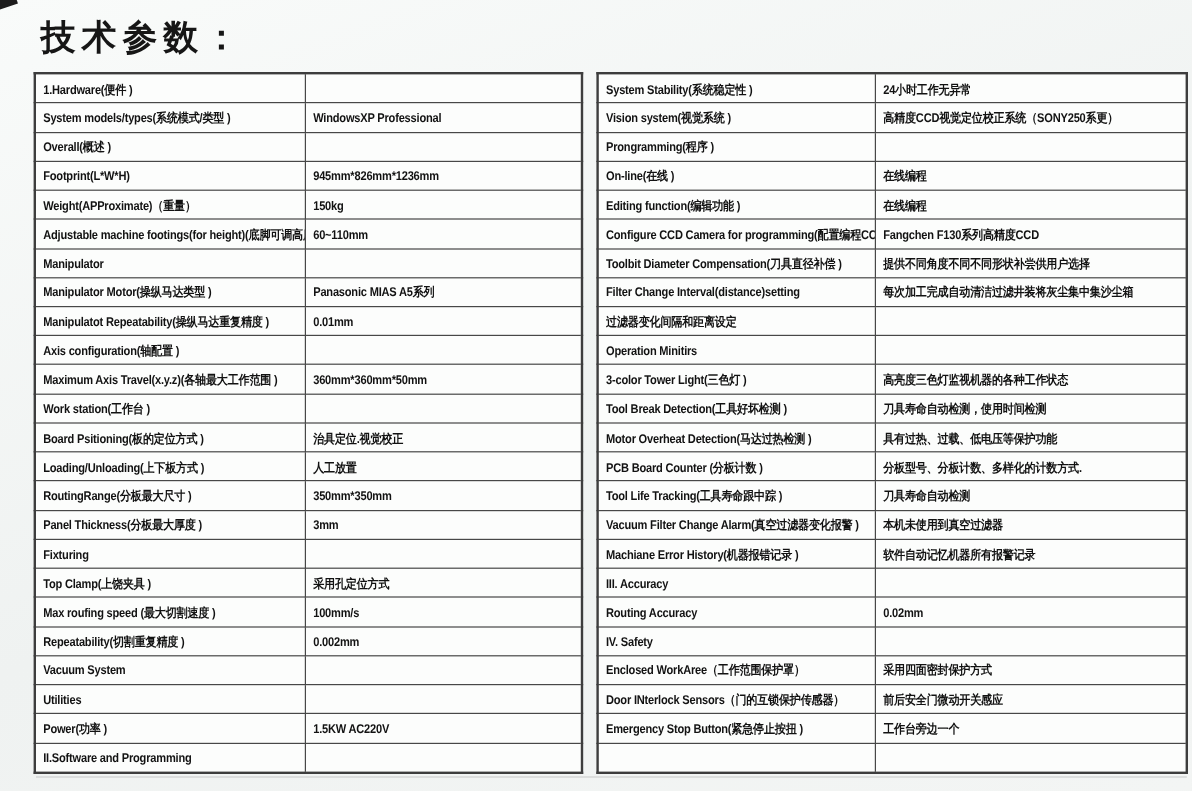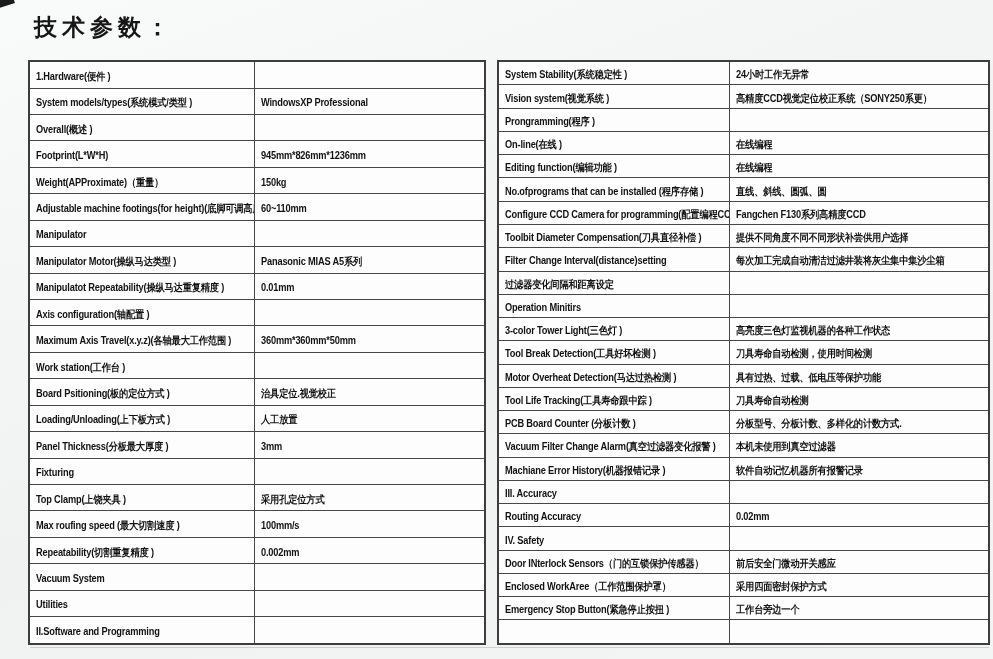--- a/index.html
+++ b/index.html
@@ -14,21 +14,21 @@
     background: linear-gradient(160deg, #f9fbfa 0%, #eff2f1 55%, #f3f5f4 100%);
   }
   .corner-mark {
     position:absolute; top:-3px; left:-4px;
     width:18px; height:9px;
     background:#1c1c1c;
     transform:rotate(-18deg);
   }
   .title {
     position:absolute; top:12px; left:34px;
-    font-size:23px; font-weight:bold; color:#161616;
+    font-size:29px; font-weight:bold; color:#161616;
     letter-spacing:5px;
     text-align:right;
   }
   .tables {
     position:absolute; top:60px; left:28px;
     display:flex; gap:11px;
   }
   table.spec-table {
     border-collapse:collapse;
     table-layout:fixed;
@@ -123,20 +123,24 @@
           </tr>
           <tr>
             <td class="label-cell"><span>Board Psitioning(板的定位方式 )</span></td>
             <td class="value-cell"><span>治具定位.视觉校正</span></td>
           </tr>
           <tr>
             <td class="label-cell"><span>Loading/Unloading(上下板方式 )</span></td>
             <td class="value-cell"><span>人工放置</span></td>
           </tr>
           <tr>
+            <td class="label-cell"><span>RoutingRange(分板最大尺寸 )</span></td>
+            <td class="value-cell"><span>350mm*350mm</span></td>
+          </tr>
+          <tr>
             <td class="label-cell"><span>Panel Thickness(分板最大厚度 )</span></td>
             <td class="value-cell"><span>3mm</span></td>
           </tr>
           <tr>
             <td class="label-cell"><span>Fixturing</span></td>
             <td class="value-cell"><span></span></td>
           </tr>
           <tr>
             <td class="label-cell"><span>Top Clamp(上饶夹具 )</span></td>
             <td class="value-cell"><span>采用孔定位方式</span></td>
@@ -149,20 +153,24 @@
             <td class="label-cell"><span>Repeatability(切割重复精度 )</span></td>
             <td class="value-cell"><span>0.002mm</span></td>
           </tr>
           <tr>
             <td class="label-cell"><span>Vacuum System</span></td>
             <td class="value-cell"><span></span></td>
           </tr>
           <tr>
             <td class="label-cell"><span>Utilities</span></td>
             <td class="value-cell"><span></span></td>
+          </tr>
+          <tr>
+            <td class="label-cell"><span>Power(功率 )</span></td>
+            <td class="value-cell"><span>1.5KW AC220V</span></td>
           </tr>
           <tr>
             <td class="label-cell"><span>II.Software and Programming</span></td>
             <td class="value-cell"><span></span></td>
           </tr>
         </tbody>
     </table>
     <table class="spec-table right">
       <tbody>
           <tr>
@@ -179,24 +187,20 @@
           </tr>
           <tr>
             <td class="label-cell"><span>On-line(在线 )</span></td>
             <td class="value-cell"><span>在线编程</span></td>
           </tr>
           <tr>
             <td class="label-cell"><span>Editing function(编辑功能 )</span></td>
             <td class="value-cell"><span>在线编程</span></td>
           </tr>
           <tr>
-            <td class="label-cell"><span>No.ofprograms that can be installed (程序存储 )</span></td>
-            <td class="value-cell"><span>直线、斜线、圆弧、圆</span></td>
-          </tr>
-          <tr>
             <td class="label-cell"><span>Configure CCD Camera for programming(配置编程CCD)</span></td>
             <td class="value-cell"><span>Fangchen F130系列高精度CCD</span></td>
           </tr>
           <tr>
             <td class="label-cell"><span>Toolbit Diameter Compensation(刀具直径补偿 )</span></td>
             <td class="value-cell"><span>提供不同角度不同不同形状补尝供用户选择</span></td>
           </tr>
           <tr>
             <td class="label-cell"><span>Filter Change Interval(distance)setting</span></td>
             <td class="value-cell"><span>每次加工完成自动清洁过滤井装将灰尘集中集沙尘箱</span></td>
@@ -215,54 +219,54 @@
           </tr>
           <tr>
             <td class="label-cell"><span>Tool Break Detection(工具好坏检测 )</span></td>
             <td class="value-cell"><span>刀具寿命自动检测，使用时间检测</span></td>
           </tr>
           <tr>
             <td class="label-cell"><span>Motor Overheat Detection(马达过热检测 )</span></td>
             <td class="value-cell"><span>具有过热、过载、低电压等保护功能</span></td>
           </tr>
           <tr>
+            <td class="label-cell"><span>PCB Board Counter (分板计数 )</span></td>
+            <td class="value-cell"><span>分板型号、分板计数、多样化的计数方式.</span></td>
+          </tr>
+          <tr>
             <td class="label-cell"><span>Tool Life Tracking(工具寿命跟中踪 )</span></td>
             <td class="value-cell"><span>刀具寿命自动检测</span></td>
           </tr>
           <tr>
-            <td class="label-cell"><span>PCB Board Counter (分板计数 )</span></td>
-            <td class="value-cell"><span>分板型号、分板计数、多样化的计数方式.</span></td>
-          </tr>
-          <tr>
             <td class="label-cell"><span>Vacuum Filter Change Alarm(真空过滤器变化报警 )</span></td>
             <td class="value-cell"><span>本机未使用到真空过滤器</span></td>
           </tr>
           <tr>
             <td class="label-cell"><span>Machiane Error History(机器报错记录 )</span></td>
             <td class="value-cell"><span>软件自动记忆机器所有报警记录</span></td>
           </tr>
           <tr>
             <td class="label-cell"><span>III. Accuracy</span></td>
             <td class="value-cell"><span></span></td>
           </tr>
           <tr>
             <td class="label-cell"><span>Routing Accuracy</span></td>
             <td class="value-cell"><span>0.02mm</span></td>
           </tr>
           <tr>
             <td class="label-cell"><span>IV. Safety</span></td>
             <td class="value-cell"><span></span></td>
           </tr>
           <tr>
+            <td class="label-cell"><span>Enclosed WorkAree（工作范围保护罩）</span></td>
+            <td class="value-cell"><span>采用四面密封保护方式</span></td>
+          </tr>
+          <tr>
             <td class="label-cell"><span>Door INterlock Sensors（门的互锁保护传感器）</span></td>
             <td class="value-cell"><span>前后安全门微动开关感应</span></td>
-          </tr>
-          <tr>
-            <td class="label-cell"><span>Enclosed WorkAree（工作范围保护罩）</span></td>
-            <td class="value-cell"><span>采用四面密封保护方式</span></td>
           </tr>
           <tr>
             <td class="label-cell"><span>Emergency Stop Button(紧急停止按扭 )</span></td>
             <td class="value-cell"><span>工作台旁边一个</span></td>
           </tr>
           <tr>
             <td class="label-cell"><span></span></td>
             <td class="value-cell"><span></span></td>
           </tr>
         </tbody>

